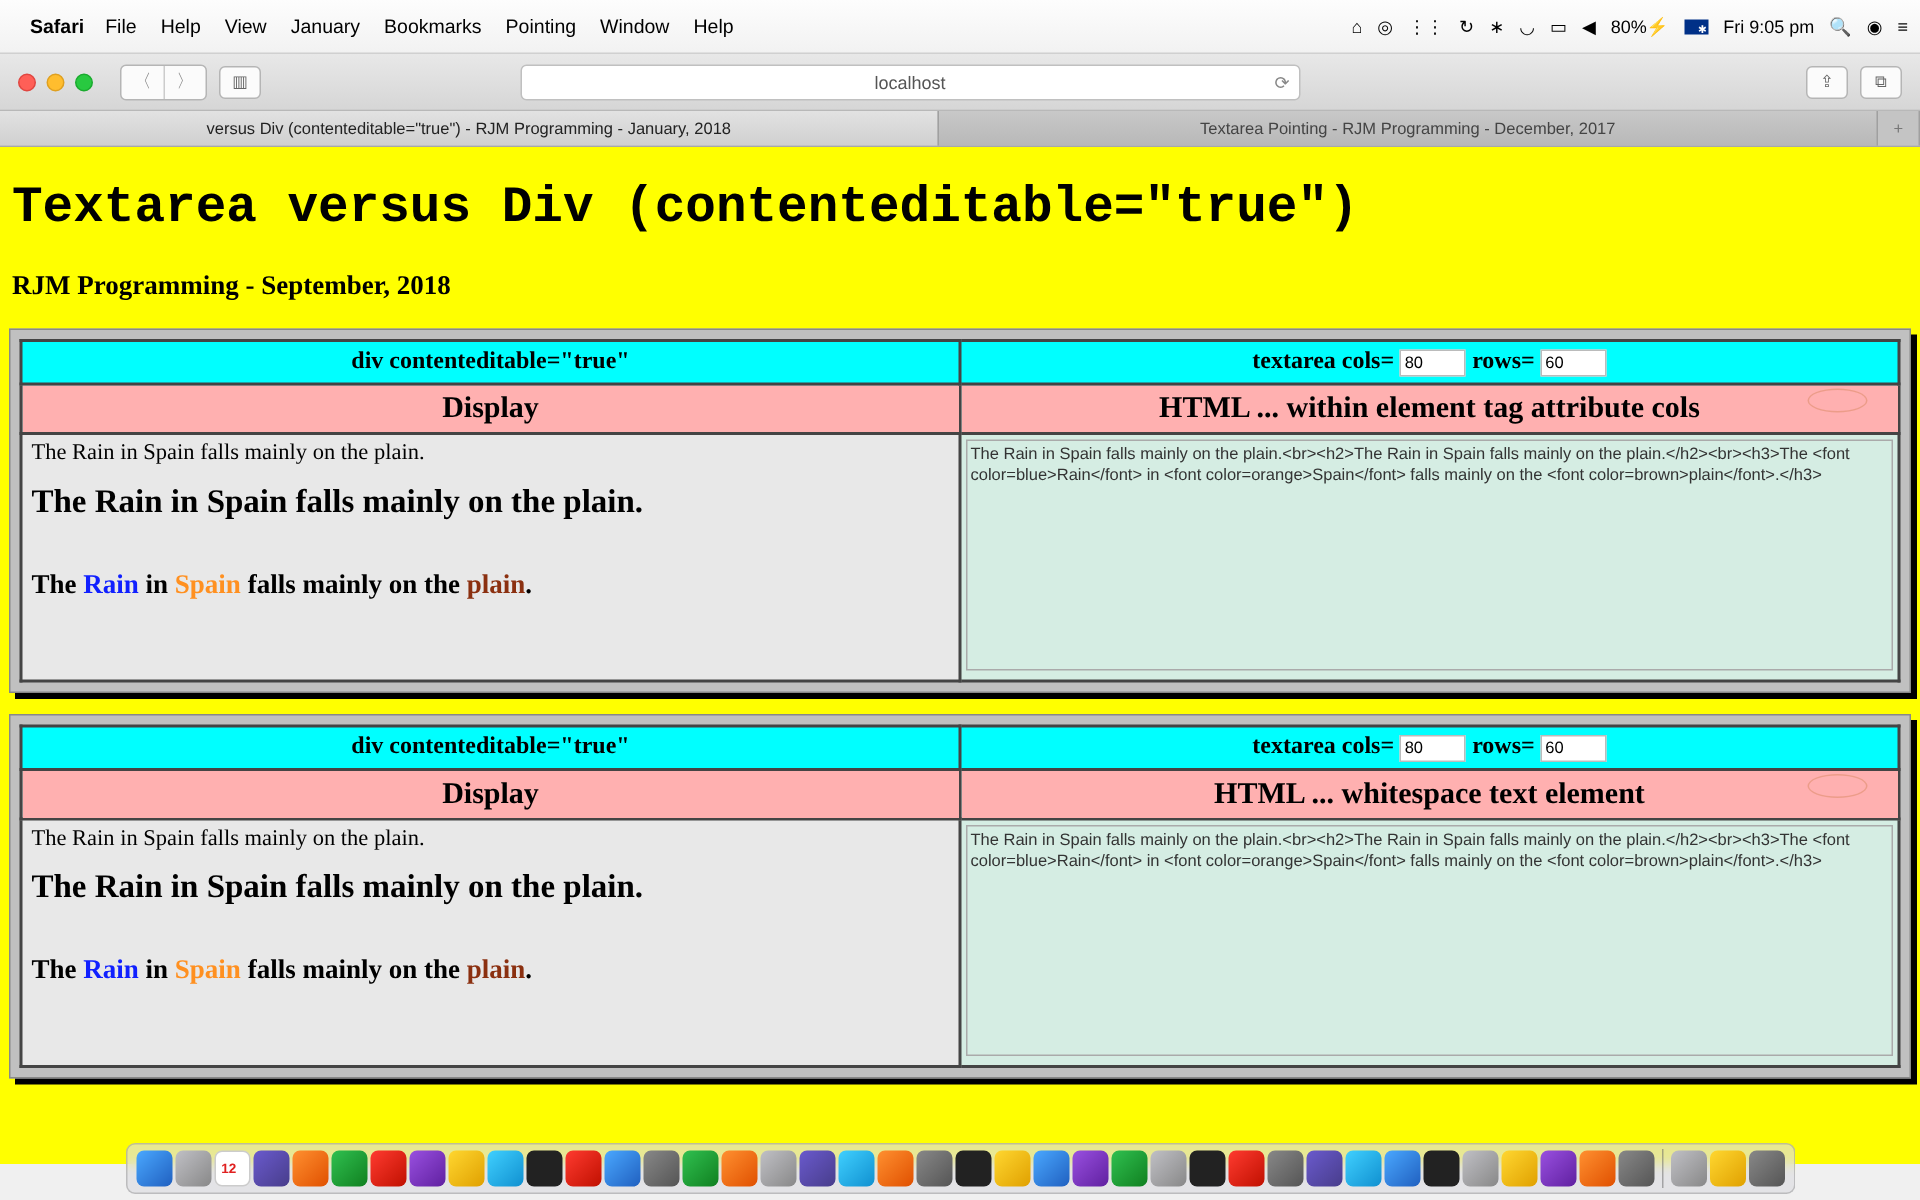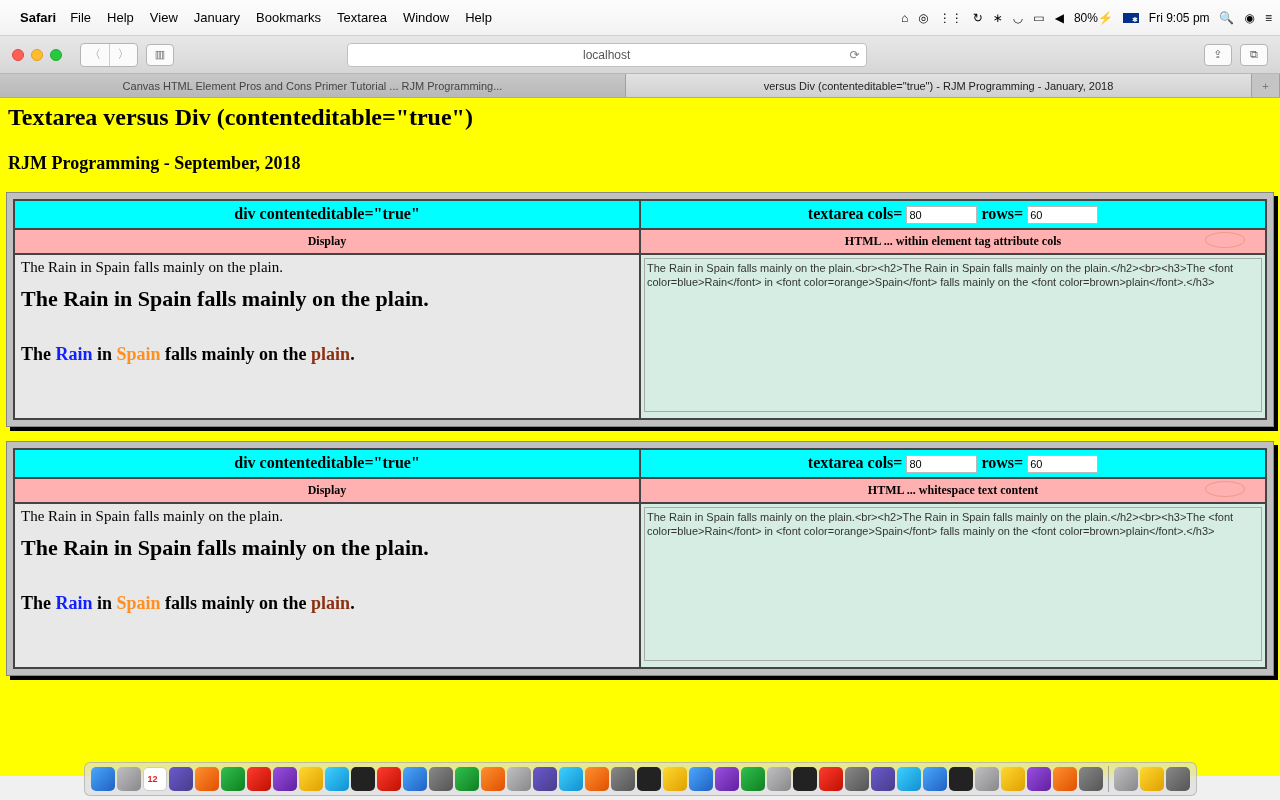--- a/index.html
+++ b/index.html
@@ -62,36 +62,36 @@
 .tab.active{background:linear-gradient(#e2e2e2,#d0d0d0);color:#222;}
 .tab.plus{flex:0 0 28px;background:#c4c4c4;color:#777;}
 
 
 .page{
   background:#ffff00;
   height: calc(800px - 22px - 38px - 24px - 38px);
   overflow:hidden;
   padding:6px 6px 0 6px;
 }
-.page h1{font-family:Liberation Serif, serif;font-weight:700;font-size:24px;margin:0 2px 22px;}
+.page h1{font-family:Liberation Mono, monospace;font-weight:700;font-size:34px;margin:16px 2px 22px;}
 .page h3.sub{font-family:"Times New Roman",serif;font-weight:700;font-size:18px;margin:0 2px 18px;}
 
 .panel{
   background:#c0c0c0;
   border:1px solid #888;
   padding:6px;
   margin-bottom:14px;
   box-shadow: 4px 4px 0 #000;
 }
 table.outer{width:100%;border-collapse:collapse;border:2px solid #444;}
 table.outer td,table.outer th{border:2px solid #444;vertical-align:top;}
 th.hdr-cyan{background:#00ffff;font-family:"Times New Roman",serif;font-weight:700;font-size:16px;text-align:center;padding:4px;}
-th.hdr-pink{background:#ffb0b0;font-family:"Times New Roman",serif;font-weight:700;font-size:12px;text-align:center;padding:4px;position:relative;}
+th.hdr-pink{background:#ffb0b0;font-family:"Times New Roman",serif;font-weight:700;font-size:20px;text-align:center;padding:4px;position:relative;}
 th.hdr-pink .smudge{position:absolute;right:20px;top:2px;width:40px;height:16px;border:1px solid #d08050;border-radius:50%;opacity:.4;}
-.num-in{width:71px;height:18px;font-size:11px;border:1px solid #bbb;background:#fff;padding:0 2px;}
+.num-in{width:44px;height:18px;font-size:11px;border:1px solid #bbb;background:#fff;padding:0 2px;}
 
 .cell-body{background:#e8e8e8;padding:4px 6px;font-family:"Times New Roman",serif;margin-top:22px;}
 .cell-body.left{height:160px;}
 .cell-body .p1{font-size:15px;margin-bottom:10px;}
 .cell-body .p2{font-size:22px;font-weight:700;margin-bottom:32px;}
 .cell-body .p3{font-size:18px;font-weight:700;}
 .c-blue{color:#1020ff;}
 .c-orange{color:#ff9020;}
 .c-brown{color:#8b3010;}
 
@@ -121,21 +121,21 @@
 <body>
 
 <div class="menubar">
   <span class="apple"></span>
   <span class="appname">Safari</span>
   <span class="menuitem">File</span>
   <span class="menuitem">Help</span>
   <span class="menuitem">View</span>
   <span class="menuitem">January</span>
   <span class="menuitem">Bookmarks</span>
-  <span class="menuitem">Textarea</span>
+  <span class="menuitem">Pointing</span>
   <span class="menuitem">Window</span>
   <span class="menuitem">Help</span>
   <span class="spacer"></span>
   <div class="tray">
     <span>⌂</span>
     <span>◎</span>
     <span>⋮⋮</span>
     <span>↻</span>
     <span>∗</span>
     <span>◡</span>
@@ -165,25 +165,25 @@
     <span>localhost</span>
     <span class="reload">⟳</span>
   </div>
   <div class="right">
     <div class="sq-btn">⇪</div>
     <div class="sq-btn">⧉</div>
   </div>
 </div>
 
 <div class="tabs">
-  <div class="tab">
-      <span>Canvas HTML Element Pros and Cons Primer Tutorial ... RJM Programming...</span>
-    </div>
   <div class="tab active">
       <span>versus Div (contenteditable="true") - RJM Programming - January, 2018</span>
+    </div>
+  <div class="tab">
+      <span>Textarea Pointing - RJM Programming - December, 2017</span>
     </div>
   <div class="tab plus">+</div>
 </div>
 
 <div class="page">
   <h1>Textarea versus Div (contenteditable="true")</h1>
   <h3 class="sub">RJM Programming - September, 2018</h3>
 
   <div class="panel">
     <table class="outer">
@@ -224,21 +224,21 @@
         <th class="hdr-cyan" style="width:50%">div contenteditable="true"</th>
         <th class="hdr-cyan">
           <span>textarea cols=</span>
           <input class="num-in" value="80" style="">
           <span>rows=</span>
           <input class="num-in" value="60" style="">
         </th>
       </tr>
       <tr>
         <th class="hdr-pink">Display</th>
-        <th class="hdr-pink"><span>HTML ... whitespace text content</span><span class="smudge"></span></th>
+        <th class="hdr-pink"><span>HTML ... whitespace text element</span><span class="smudge"></span></th>
       </tr>
       <tr>
         <td class="cell-body left">
           <div class="p1">The Rain in Spain falls mainly on the plain.</div>
           <div class="p2">The Rain in Spain falls mainly on the plain.</div>
           <div class="p3">
             <span>The </span><span class="c-blue">Rain</span><span> in </span><span class="c-orange">Spain</span><span> falls mainly on the </span><span class="c-brown">plain</span><span>.</span>
           </div>
         </td>
         <td class="ta-cell">

